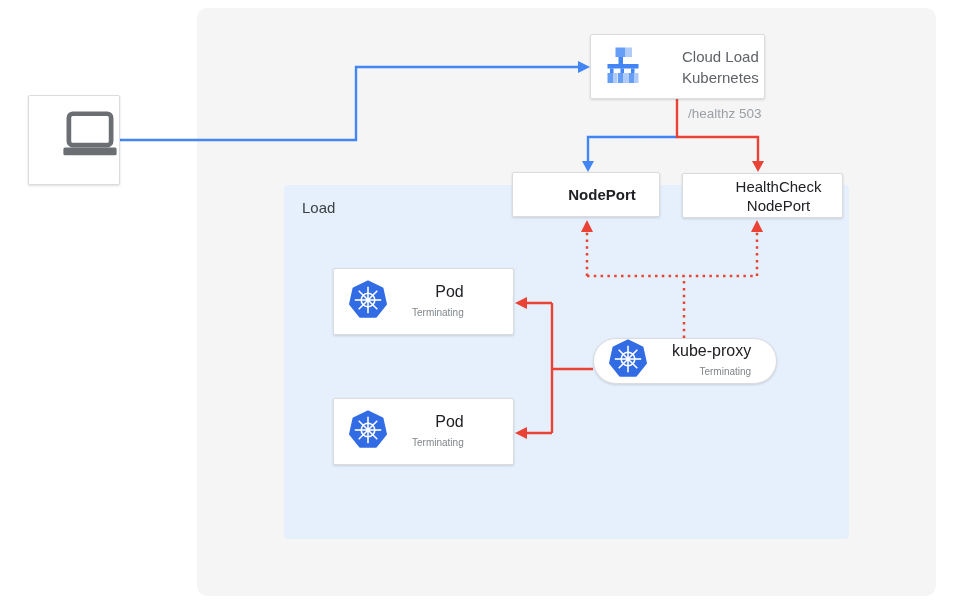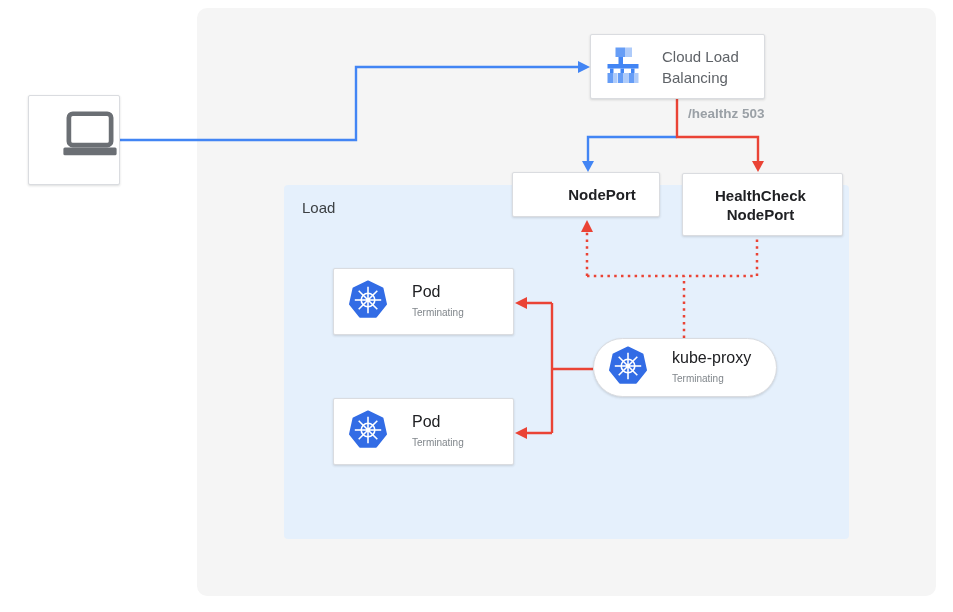--- a/index.html
+++ b/index.html
@@ -45,50 +45,50 @@
     border-radius: 2px;
     box-shadow: 0 1px 2px rgba(60,64,67,0.10), 0 1px 3px rgba(60,64,67,0.08);
     z-index: 3;
     display: flex;
     align-items: center;
     padding-left: 32px;
   }
 
   .laptop-box { left: 28px; top: 95px; width: 92px; height: 90px; justify-content: center; }
 
-  .clb-box { left: 590px; top: 34px; width: 175px; height: 65px; padding-left: 13px; }
+  .clb-box { left: 590px; top: 34px; width: 175px; height: 65px; padding-left: 13px; gap: 20px; }
   .clb-text { margin-left: 18px; font-size: 15px; line-height: 21px; color: var(--text-gray); }
 
   .healthz-label {
     position: absolute;
     left: 688px; top: 106px;
     font-size: 13.5px;
-    font-weight: bold;
+    font-weight: normal;
     color: var(--healthz-gray);
     z-index: 4;
   }
 
   .nodeport-box {
     left: 512px; top: 172px; width: 148px; height: 45px;
     justify-content: center;
     font-size: 15px; font-weight: bold; color: var(--text-dark);
   }
 
   .healthcheck-box {
-    left: 682px; top: 173px; width: 161px; height: 63px;
-    justify-content: flex-start;
-    font-size: 15px; font-weight: bold; color: var(--text-dark);
+    left: 682px; top: 173px; width: 161px; height: 45px;
+    justify-content: center;
+    font-size: 15px; font-weight: normal; color: var(--text-dark);
     text-align: center; line-height: 19px;
   }
 
   .pod-box-1 { left: 333px; top: 268px; width: 181px; height: 67px; padding-left: 14px; }
   .pod-box-2 { left: 333px; top: 398px; width: 181px; height: 67px; padding-left: 14px; }
-  .kubeproxy-box { left: 593px; top: 338px; width: 184px; height: 59px; padding-left: 14px; border-radius: 31px; }
-
-  .k8s-text { margin-left: 24px; }
+  .kubeproxy-box { left: 593px; top: 338px; width: 184px; height: 46px; padding-left: 14px; border-radius: 31px; }
+
+  .k8s-text { margin-left: 24px; text-align: right; }
   .k8s-title { font-size: 16px; color: var(--text-dark); line-height: 22px; }
   .k8s-sub { font-size: 10px; color: var(--text-subtle); line-height: 20px; }
 
   .connector-layer {
     position: absolute;
     left: 0; top: 0;
     width: 953px; height: 612px;
     z-index: 2;
     pointer-events: none;
   }
@@ -175,21 +175,21 @@
         <rect class="lb-mid" x="3.5" y="28" width="5.5" height="10"></rect>
         <rect class="lb-light" x="9" y="28" width="4.5" height="10"></rect>
         <rect class="lb-mid" x="14" y="28" width="5.5" height="10"></rect>
         <rect class="lb-light" x="19.5" y="28" width="4.5" height="10"></rect>
         <rect class="lb-mid" x="24.5" y="28" width="5.5" height="10"></rect>
         <rect class="lb-light" x="30" y="28" width="4.5" height="10"></rect>
       </svg>
     </span>
     <div class="clb-text">
       <div>Cloud Load</div>
-      <div>Balancing</div>
+      <div>Kubernetes</div>
     </div>
   </div>
 
   <div class="healthz-label">/healthz 503</div>
 
   <div class="node-box nodeport-box">
     <span>NodePort</span>
   </div>
 
   <div class="node-box healthcheck-box">

